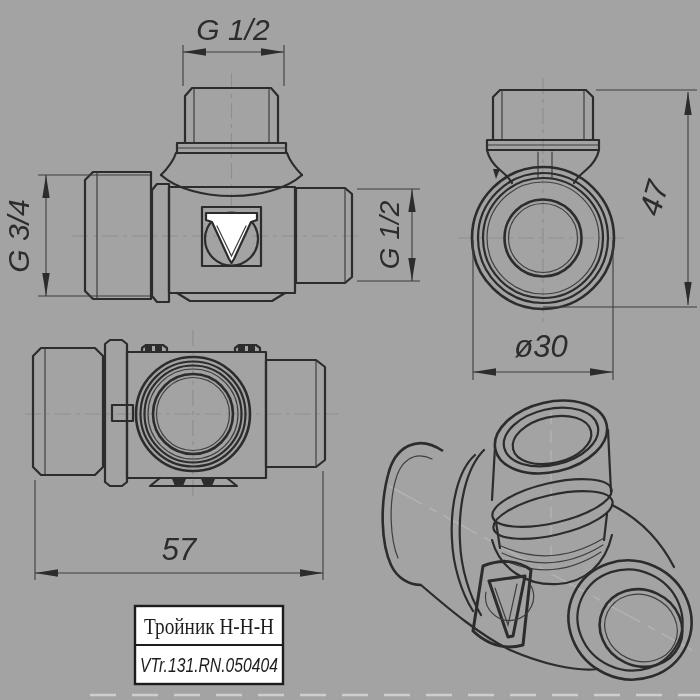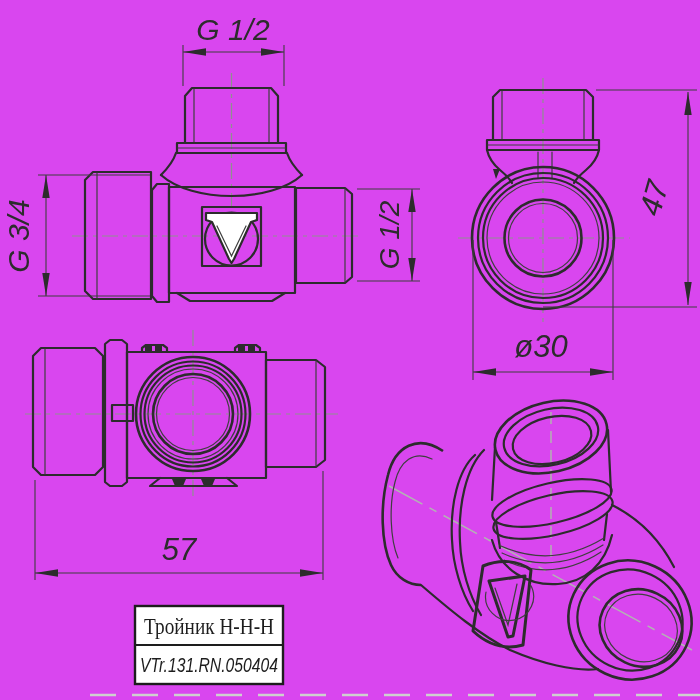--- a/index.html
+++ b/index.html
@@ -1,16 +1,16 @@
 <!DOCTYPE html>
 <html><head>
 <meta charset="utf-8">
 <style>
   html,body{margin:0;padding:0;background:#ffffff;}
-  .stage{position:relative;width:700px;height:700px;background:#d946ef;overflow:hidden;
+  .stage{position:relative;width:700px;height:700px;background:#a3a3a3;overflow:hidden;
          font-family:"Liberation Sans",sans-serif;}
   svg{display:block;}
   .ol{fill:none;stroke:#2c2c2c;stroke-width:2.2;stroke-linejoin:round;stroke-linecap:round;}
   .ob{fill:none;stroke:#2c2c2c;stroke-width:2.6;stroke-linejoin:round;}
   .thin{fill:none;stroke:#3f3f3f;stroke-width:1.2;stroke-linecap:round;}
   .ext{fill:none;stroke:#3f3f3f;stroke-width:1.1;}
   .dimln{fill:none;stroke:#3f3f3f;stroke-width:1.1;marker-start:url(#arr);marker-end:url(#arr);}
   .cl{fill:none;stroke:#8f8f8f;stroke-width:1.2;stroke-dasharray:16 5 4 5;}
   .cl3d{fill:none;stroke:#b3b3b3;stroke-width:1.5;}
   .dimtxt{font-family:"Liberation Sans",sans-serif;font-style:italic;fill:#2c2c2c;}

